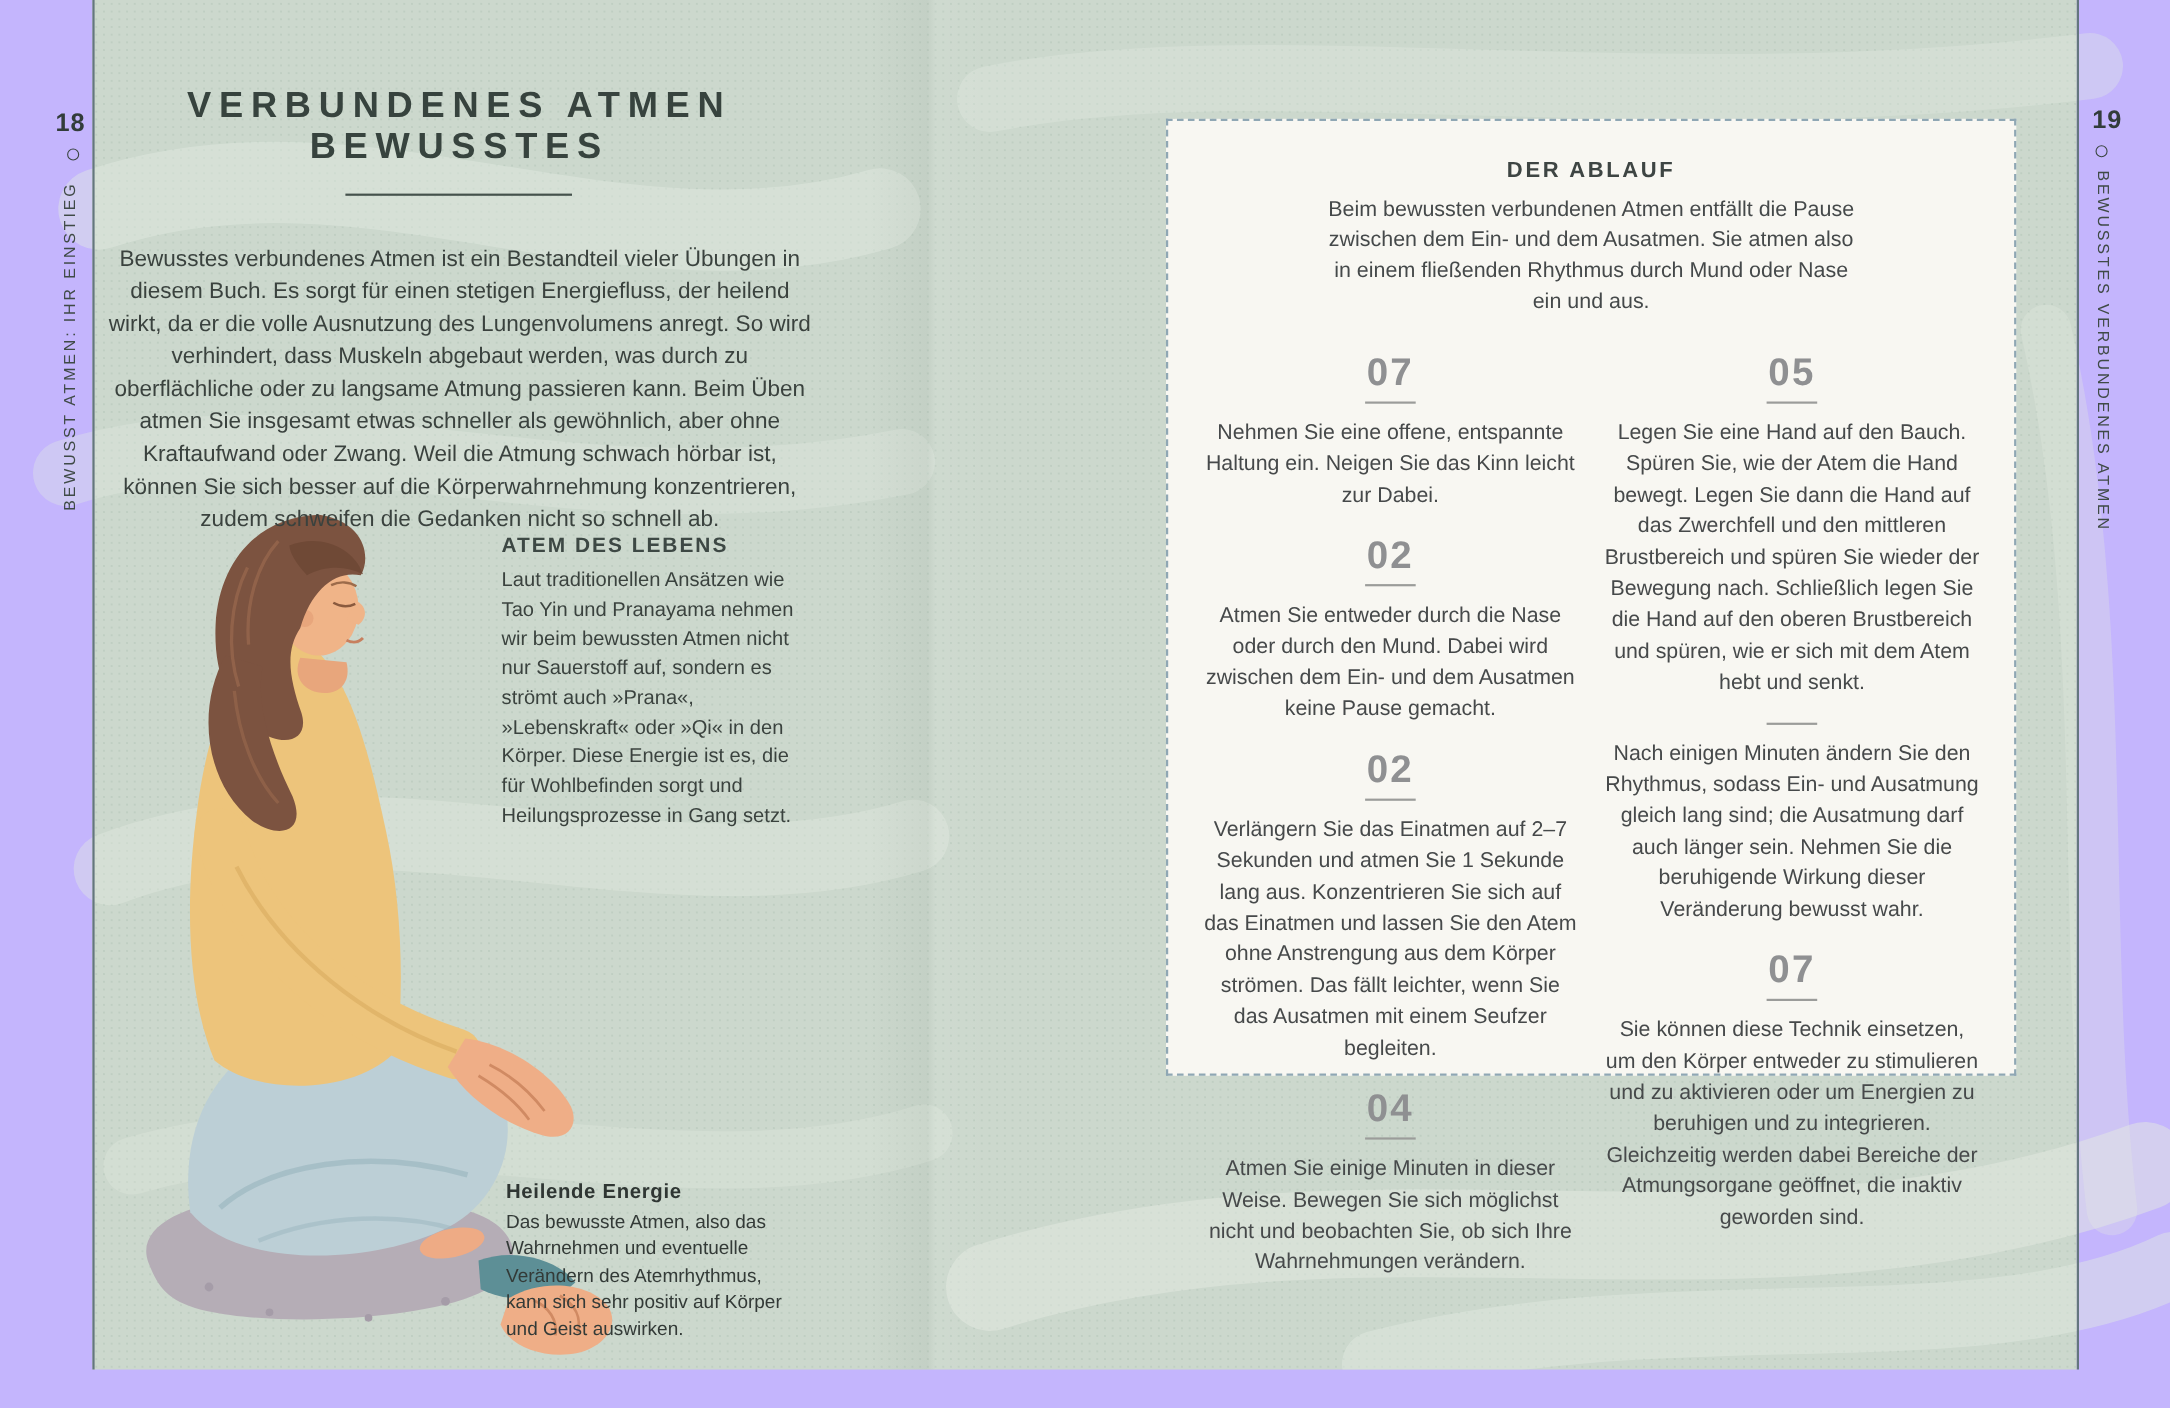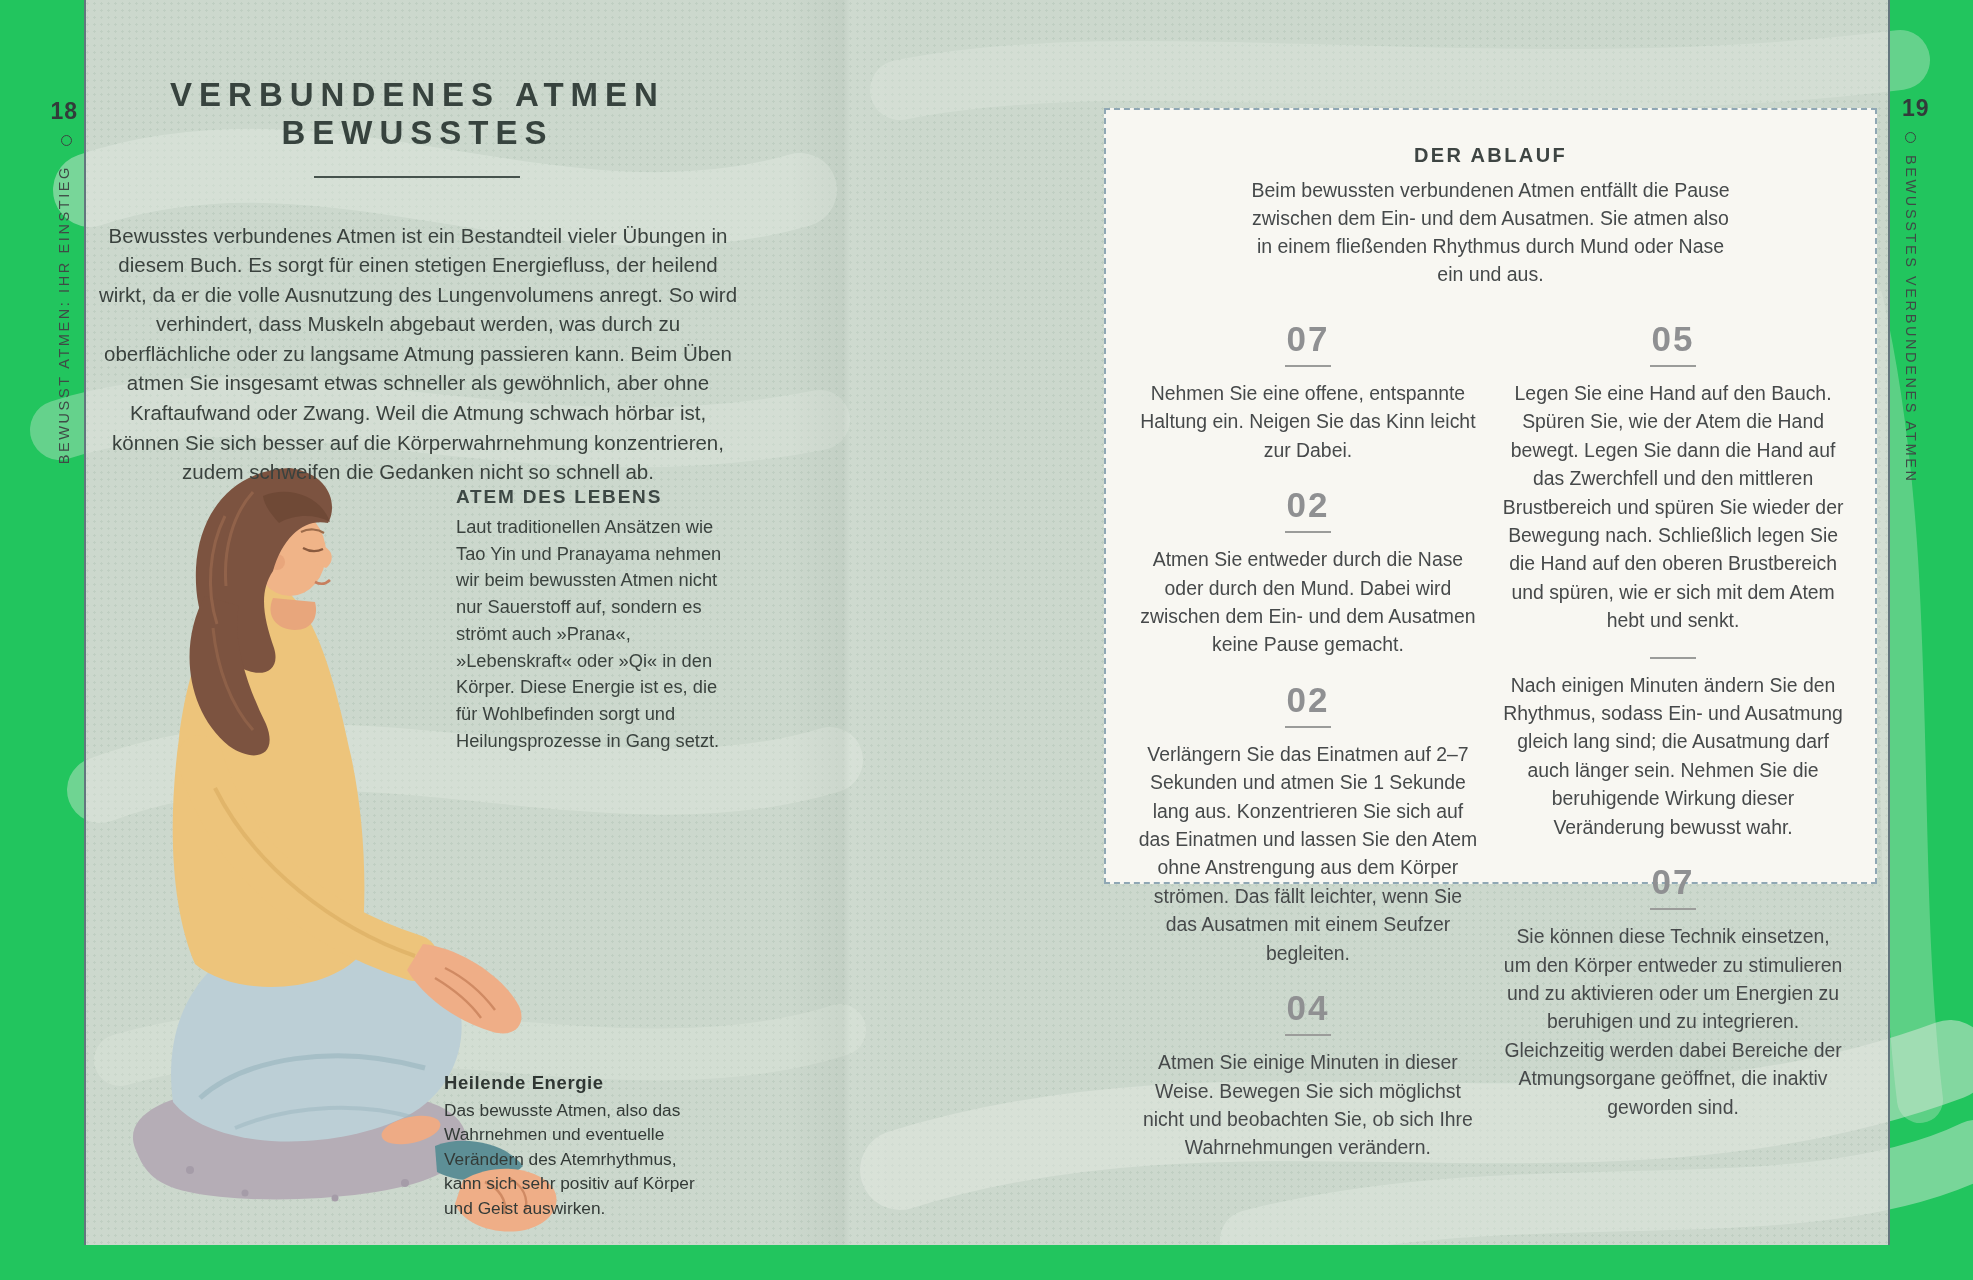--- a/index.html
+++ b/index.html
@@ -1,17 +1,17 @@
 <!DOCTYPE html>
 <html><head>
 <meta charset="utf-8">
 <style>
   html,body{margin:0;padding:0;}
   body{font-family:"Liberation Sans", sans-serif; background:#f2f4ee;}
-  .spread{position:relative;width:1973px;height:1280px;overflow:hidden;background:#22c55e;}
+  .spread{position:relative;width:1973px;height:1280px;overflow:hidden;background:#c4b5fd;}
 
   
   .page-bg{position:absolute;left:84px;top:0;width:1804px;height:1245px;
     background-color:#ccd8cd;
     background-image:radial-gradient(rgba(178,196,183,0.5) 1px, transparent 1.3px);
     background-size:7px 7px;z-index:0;}
   .swirls{position:absolute;left:0;top:0;z-index:1;pointer-events:none;}
   .gutter{position:absolute;left:790px;top:0;width:110px;height:1245px;z-index:1;
     background:linear-gradient(90deg, rgba(0,0,0,0) 0%, rgba(60,80,70,0.06) 48%, rgba(255,255,255,0.05) 55%, rgba(0,0,0,0) 100%);}
 
@@ -32,27 +32,27 @@
 
   
   .lp-title{position:absolute;z-index:4;left:90px;top:76px;width:655px;text-align:center;
     font-size:33px;font-weight:bold;letter-spacing:7px;line-height:38px;color:#37433e;}
   .lp-rule{position:absolute;z-index:4;left:314px;top:176px;width:206px;height:2px;background:#45524c;}
   .lp-intro{position:absolute;z-index:4;left:94px;top:200px;width:648px;text-align:center;
     font-size:20.5px;line-height:29.6px;color:#3a423e;}
   .side-block{position:absolute;z-index:4;left:456px;width:266px;color:#3a423e;}
   .side-head{font-size:19px;font-weight:bold;letter-spacing:1.8px;color:#3d4844;margin:0 0 6px 0;}
   .side-text{font-size:18.3px;line-height:26.7px;margin:0;}
-  .cap-block{position:absolute;z-index:4;left:444px;top:1072px;width:268px;color:#333a37;}
+  .cap-block{position:absolute;z-index:4;left:460px;top:1072px;width:268px;color:#333a37;}
   .cap-head{font-size:18.5px;font-weight:bold;letter-spacing:0.6px;margin:0 0 4px 0;color:#2f3633;}
   .cap-text{font-size:17.3px;line-height:24.4px;margin:0;}
   .figure{position:absolute;z-index:2;left:105px;top:458px;}
 
   
-  .pbox{position:absolute;z-index:4;left:1104px;top:108px;width:773px;height:776px;
+  .pbox{position:absolute;z-index:4;left:1060px;top:108px;width:773px;height:870px;
     box-sizing:border-box;background:#f8f7f2;border:2px dashed #8fa7b4;padding:34px 18px 0 18px;}
   .pbox-head{ text-align:center;font-size:20px;font-weight:bold;letter-spacing:2.4px;color:#3e4543;margin:0 0 9px 0;}
   .pbox-intro{ text-align:center;font-size:19.5px;line-height:28px;color:#45494a;max-width:486px;margin:0 auto;}
   .cols{display:flex;justify-content:space-between;margin-top:32px;padding:0 12px;}
   .col{width:48.5%;}
   .step{margin-bottom:22px;text-align:center;}
   .step-num{font-size:35px;font-weight:bold;color:#8f9092;letter-spacing:2px;line-height:38px;}
   .step-rule{width:46px;height:2px;background:#9b9c9a;margin:7px auto 12px auto;}
   .step-text{font-size:19.4px;line-height:28.4px;color:#46494a;margin:0;}
 </style>

